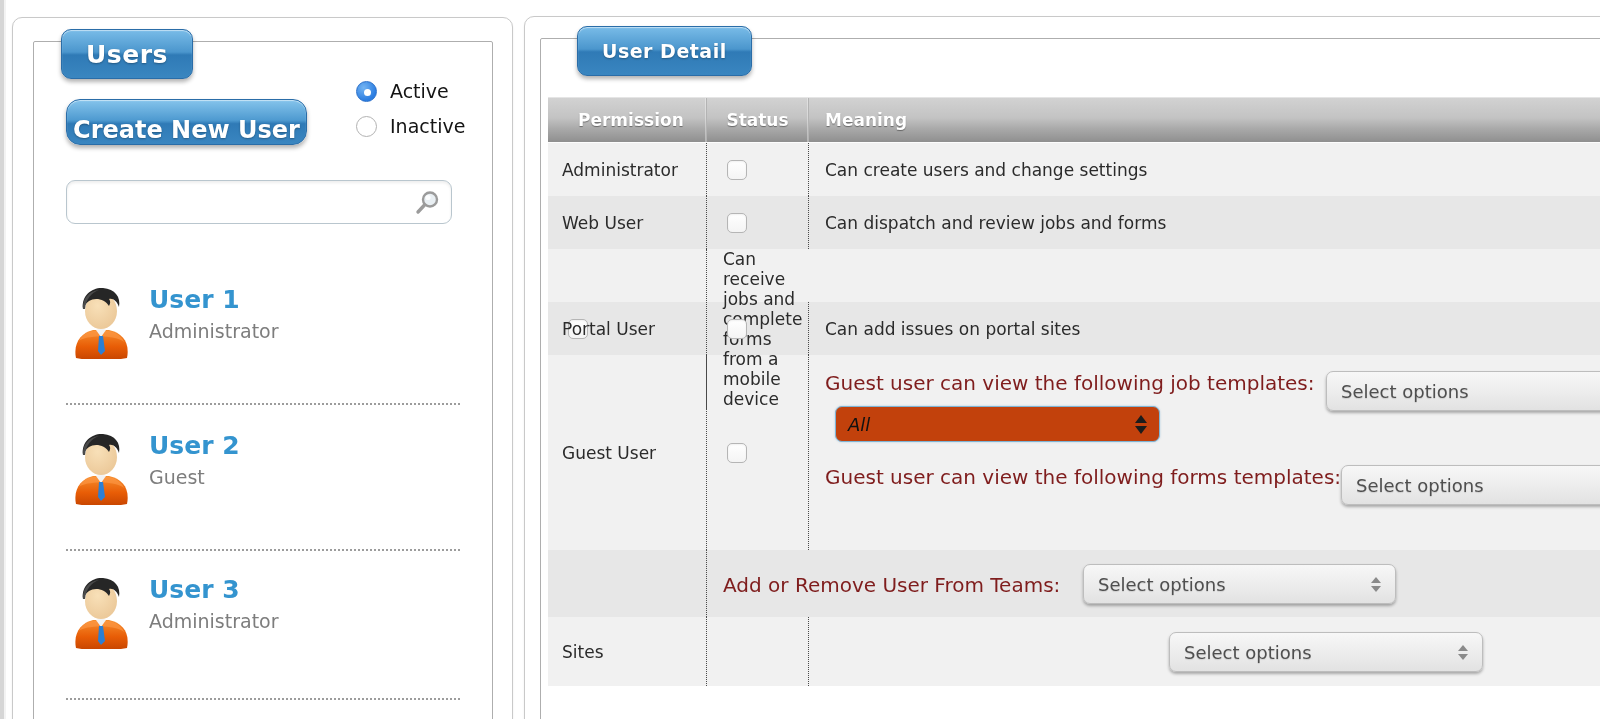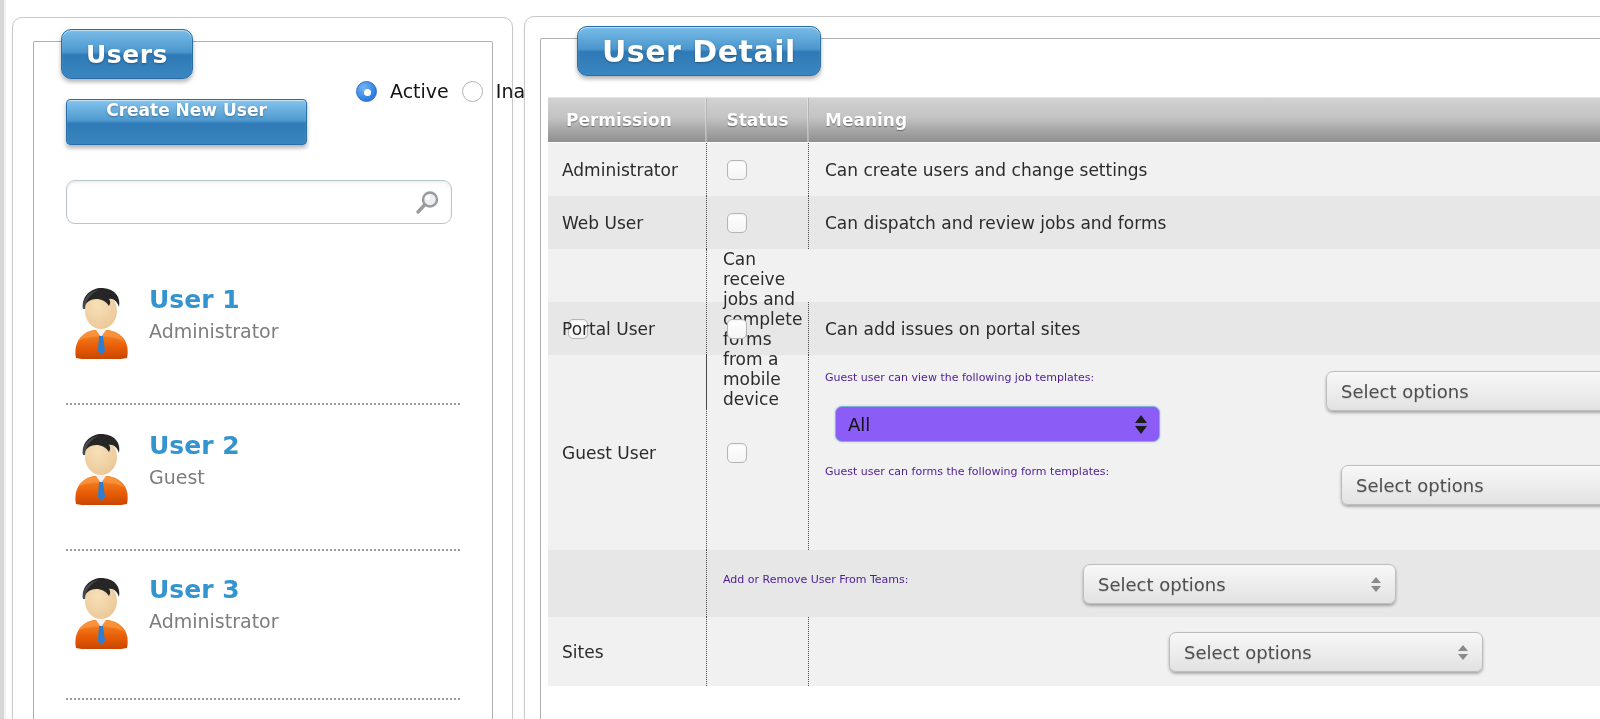--- a/index.html
+++ b/index.html
@@ -23,33 +23,33 @@
 
   
   .badge { position:absolute; top:-13px; height:50px; padding:0 24px;
            display:flex; align-items:center; justify-content:center;
            color:#fff; font-weight:bold; letter-spacing:0.5px;
            background:linear-gradient(180deg,#79bce8 0%,#4b96cd 46%,#2f7ab6 52%,#3a86c0 100%);
            border:1px solid #2a6da8; border-radius:10px;
            box-shadow:0 3px 4px rgba(0,0,0,0.30), inset 0 1px 1px rgba(255,255,255,0.55);
            text-shadow:0 1px 2px rgba(0,0,0,0.30); }
   .badge-users  { left:27px; font-size:25px; }
-  .badge-detail { left:36px; font-size:30px; }
+  .badge-detail { left:36px; font-size:19px; }
 
   
   .create-btn { position:absolute; left:32px; top:57px; width:241px; height:46px;
-                display:flex; align-items:flex-start; justify-content:center;
-                color:#fff; font-weight:bold; font-size:17px; cursor:pointer;
+                display:flex; align-items:flex-end; justify-content:center;
+                color:#fff; font-weight:bold; font-size:24px; cursor:pointer;
                 background:linear-gradient(180deg,#85c4ec 0%,#4e9ad0 46%,#2f7ab6 54%,#3a86c0 100%);
-                border:1px solid #2a6da8; border-radius:4px;
+                border:1px solid #2a6da8; border-radius:14px;
                 box-shadow:0 3px 4px rgba(0,0,0,0.30), inset 0 1px 1px rgba(255,255,255,0.55);
                 text-shadow:0 1px 2px rgba(0,0,0,0.30); }
 
   .radio-group { position:absolute; left:322px; top:38px; display:flex;
-                 gap:13px;justify-content:flex-end; }
+                 flex-direction:column; gap:13px;justify-content:flex-end; }
   .radio-row { display:flex; align-items:center; gap:13px; cursor:pointer; }
   .radio-circle { width:21px; height:21px; border-radius:50%; background:#fff;
                   border:1.5px solid #b2b2b2; position:relative; flex:0 0 auto; }
   .radio-row.checked .radio-circle { border:1px solid #2a6fc9;
       background:radial-gradient(circle at 35% 30%, #74b4f2 0%, #2b7de1 70%); }
   .radio-row.checked .radio-circle::after { content:""; position:absolute; left:7px; top:7px;
       width:7px; height:7px; border-radius:50%; background:#fff; }
   .radio-label { font-size:19px; color:#141414; }
 
   .search-box { position:absolute; left:32px; top:138px; width:386px; height:44px;
@@ -70,60 +70,60 @@
   
   .perm-table { position:absolute; left:7px; top:58px; width:1100px; font-size:17px; color:#2b2b2b; }
   .t-row { display:grid; grid-template-columns:159px 102px 1fr; }
   .t-header { height:46px;
               background:linear-gradient(180deg,#d2d2d2 0%,#c3c3c3 45%,#a9a9a9 70%,#8f8f8f 100%);
               border-top:1px solid #e5e5e5; border-bottom:1px solid #fdfdfd; }
   .t-header .t-cell { display:flex; align-items:center; color:#fff; font-weight:bold;
               text-shadow:0 1px 1px rgba(0,0,0,0.40); border-right:1px solid #b3b3b3;
               box-shadow:inset -1px 0 0 rgba(255,255,255,0.35); }
   .t-header .t-cell:last-child { border-right:none; box-shadow:none; }
-  .h-perm { padding-left:18px; }
+  .h-perm { padding-left:30px; }
   .h-status { justify-content:center; }
   .h-meaning { padding-left:16px; }
 
   .t-body .t-cell { display:flex; align-items:center; }
   .t-body .c1 { padding-left:14px; border-right:1px dotted #4a4a4a; }
   .t-body .c2 { padding-left:20px; border-right:1px dotted #4a4a4a; }
   .t-body .c3 { padding-left:16px; }
   .row-light { background:#f1f1f1; }
   .row-dark  { background:#e7e7e7; }
   .row-std   { height:53px; }
   .row-guest { height:195px; }
   .row-teams { height:67px; }
   .row-sites { height:69px; }
 
   .checkbox { width:20px; height:20px; border:1px solid #b5b5b5; border-radius:5px;
               background:linear-gradient(#ffffff,#f4f4f4); cursor:pointer;
               box-shadow:inset 0 1px 2px rgba(0,0,0,0.06); }
 
   
   .cell-rel { position:relative; display:block !important; }
-  .inline-label { position:absolute; white-space:nowrap; font-size:11px; color:#4c1d95; }
+  .inline-label { position:absolute; white-space:nowrap; font-size:20px; color:#7f1d1d; }
 
   .select-btn { position:absolute; height:40px; display:flex; align-items:center;
                 padding:0 14px; font-size:18px; color:#4f4f4f; cursor:pointer;
                 background:linear-gradient(180deg,#f7f7f7 0%,#ececec 55%,#e2e2e2 100%);
                 border:1px solid #bdbdbd; border-radius:7px;
                 box-shadow:0 2px 3px rgba(0,0,0,0.30);
                 text-shadow:0 1px 1px rgba(0,0,0,0.12); }
   .select-btn .spacer { flex:1; }
   .mini-arrows { display:flex; flex-direction:column; gap:3px; margin-left:12px; }
   .mini-arrows .up   { width:0; height:0; border-left:5px solid transparent;
                        border-right:5px solid transparent; border-bottom:6px solid #8a8a8a; }
   .mini-arrows .down { width:0; height:0; border-left:5px solid transparent;
                        border-right:5px solid transparent; border-top:6px solid #8a8a8a; }
 
-  .native-select { position:absolute; height:36px; width:325px; background:#8b5cf6;
+  .native-select { position:absolute; height:36px; width:325px; background:#c2410c;
                    border:1px solid #7fb4d4; border-radius:7px; cursor:pointer;
                    display:flex; align-items:center; padding:0 12px; font-size:18px; color:#111;
-                   box-shadow:0 0 2px rgba(110,170,210,0.6); }
+                   box-shadow:0 0 2px rgba(110,170,210,0.6);font-style:italic; }
   .native-select .spacer { flex:1; }
   .stack-arrows { display:flex; flex-direction:column; gap:3px; }
   .stack-arrows .up   { width:0; height:0; border-left:6px solid transparent;
                         border-right:6px solid transparent; border-bottom:8px solid #1c1c1c; }
   .stack-arrows .down { width:0; height:0; border-left:6px solid transparent;
                         border-right:6px solid transparent; border-top:8px solid #1c1c1c; }
   .hidden-defs { position:absolute; width:0; height:0; overflow:hidden; }
 </style>
 </head>
 <body>
@@ -274,21 +274,21 @@
                 <span>Select options</span>
               </div>
               <div class="native-select" style="left:26px; top:51px">
                 <span>All</span>
                 <span class="spacer"></span>
                 <span class="stack-arrows">
                   <span class="up"></span>
                     <span class="down"></span>
                 </span>
               </div>
-              <span class="inline-label" style="left:16px; top:110px">Guest user can forms the following form templates:</span>
+              <span class="inline-label" style="left:16px; top:110px">Guest user can view the following forms templates:</span>
               <div class="select-btn" style="left:532px; top:110px; width:290px">
                 <span>Select options</span>
               </div>
             </div>
           </div>
 
           <div class="t-row row-teams row-dark">
             <div class="t-cell c2"></div>
             <div class="t-cell c3 cell-rel">
               <span class="inline-label" style="left:16px; top:23px">Add or Remove User From Teams:</span>

